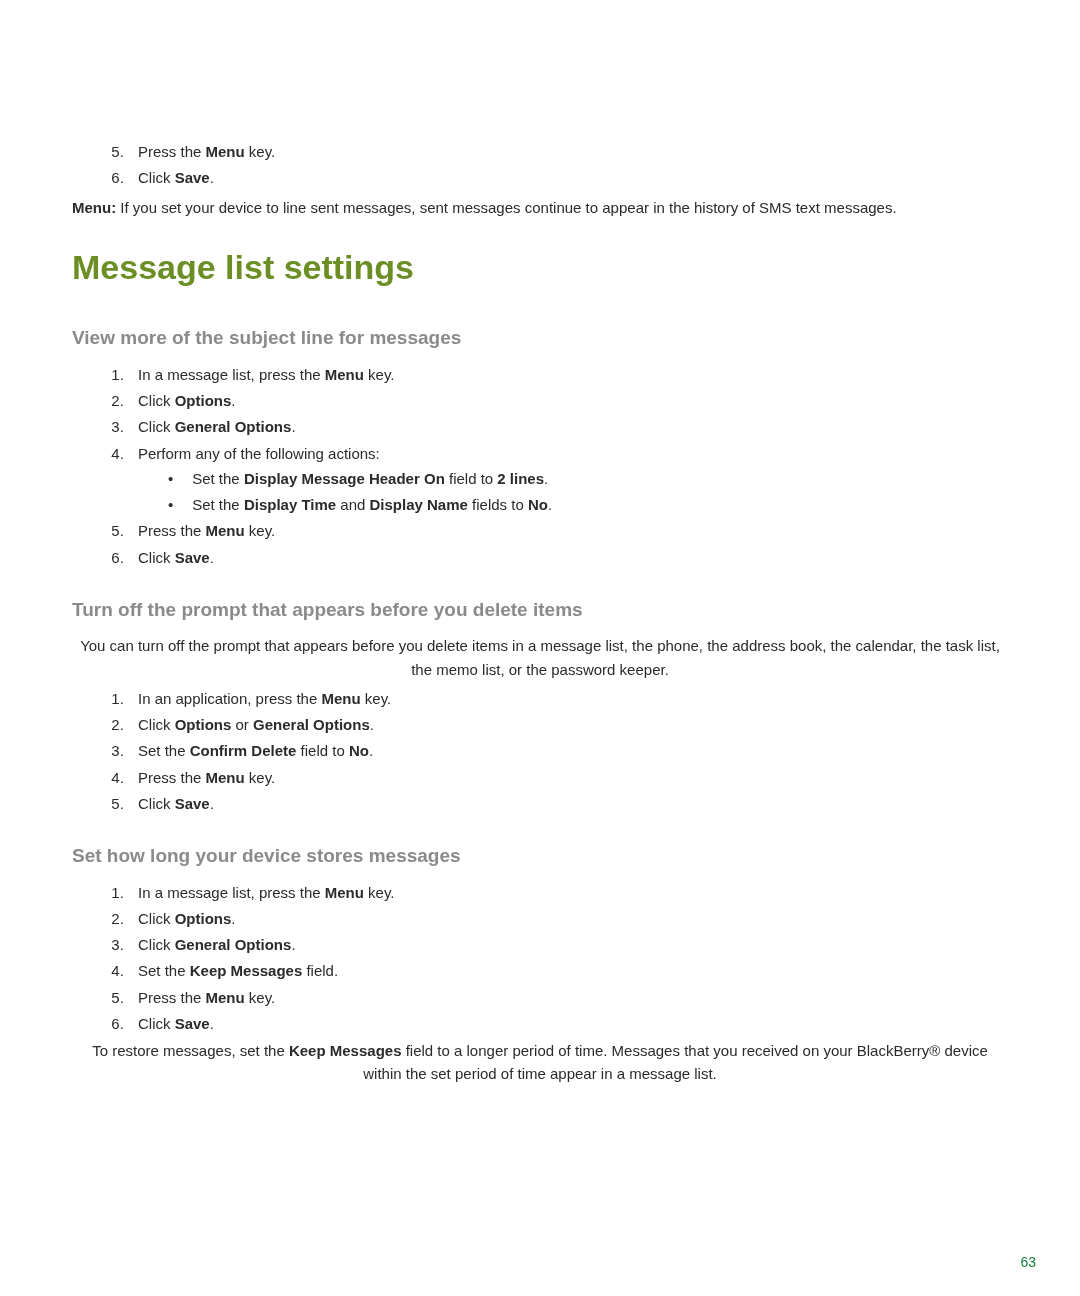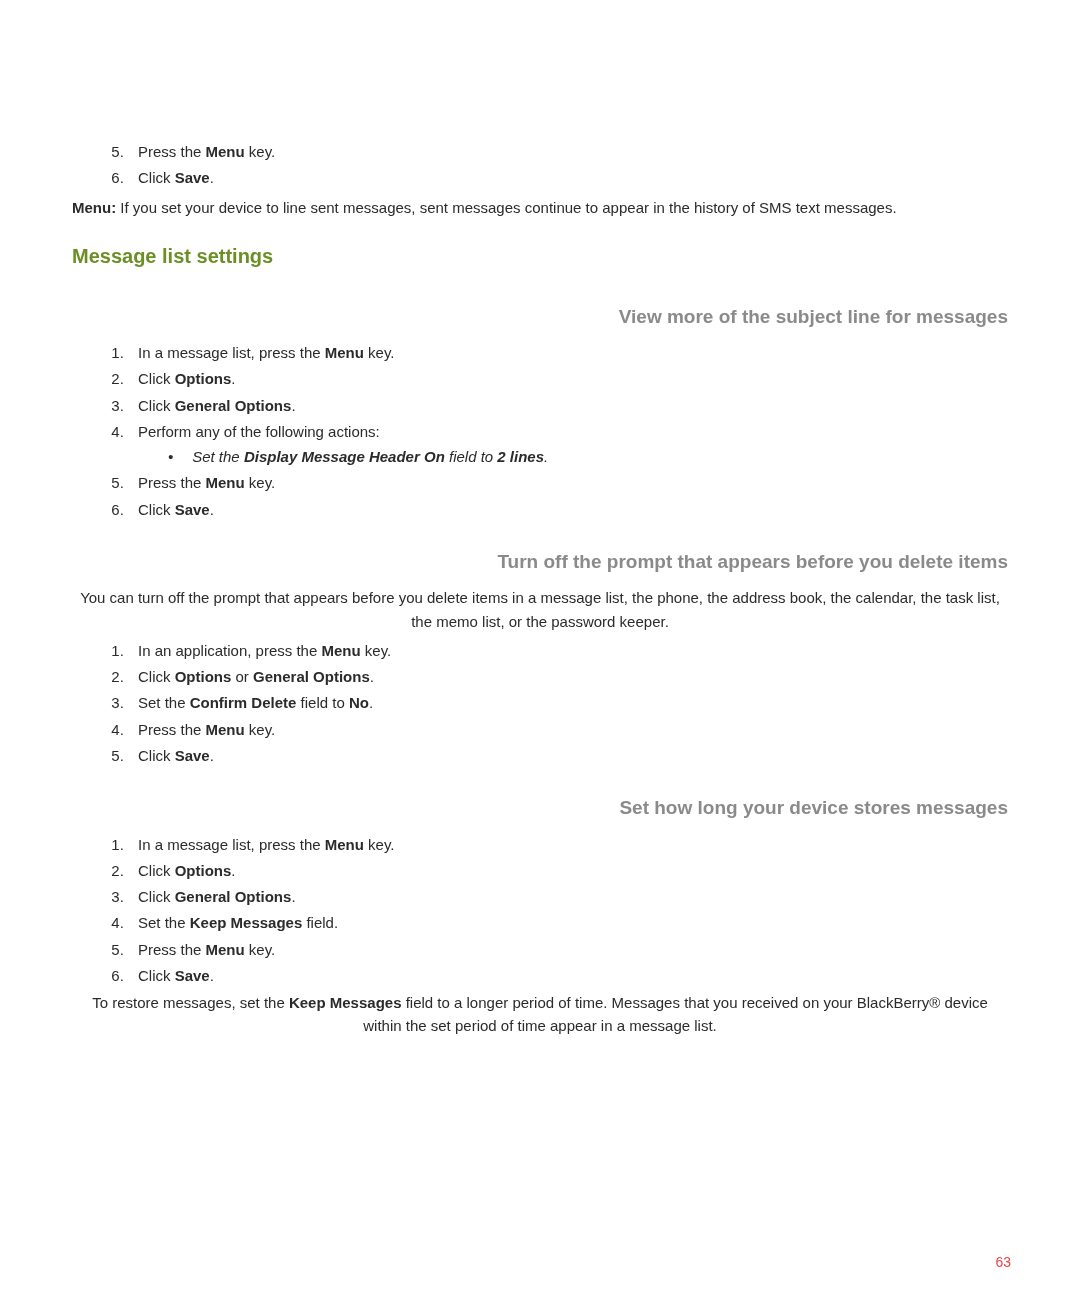--- a/index.html
+++ b/index.html
@@ -20,56 +20,54 @@
       margin-bottom: 4px;
     }
     .ol-main > li {
       padding-left: 10px;
       margin-bottom: 3px;
     }
     .ul-sub {
       list-style: none;
       padding-left: 50px;
       margin-top: 2px;
-      font-style: italic;
     }
     .ul-sub > li::before {
       content: "•";
       display: inline-block;
       width: 20px;
       margin-left: -20px;
       color: #2b2b2b;
     }
     .ul-sub > li {
       padding-left: 0px;
       margin-bottom: 3px;
     }
     .bold { font-weight: 700; }
     .note-line { margin-top: 6px; margin-bottom: 22px; }
     h1.section-title {
       color: #6b8f24;
       font-weight: 700;
-      font-size: 20px;
+      font-size: 34px;
       margin-top: 18px;
       margin-bottom: 30px;
     }
     h2.sub-title {
       color: #8a8a8a;
       font-weight: 700;
       font-size: 19px;
       margin-top: 26px;
       margin-bottom: 10px;
-      text-align: right;
     }
     .para { margin-top: 4px; margin-bottom: 6px; text-align: center; }
     .page-num {
       position: absolute;
       bottom: 22px;
-      right: 69px;
-      color: #ef4444;
+      right: 44px;
+      color: #15803d;
       font-size: 14px;
     }
   </style>
 </head>
 <body>
 
 <ol class="ol-main" start="5">
   <li>
     <span>Press the </span><span class="bold">Menu</span><span> key.</span>
   </li>
@@ -93,20 +91,23 @@
     <span>Click </span><span class="bold">Options</span><span>.</span>
   </li>
   <li>
     <span>Click </span><span class="bold">General Options</span><span>.</span>
   </li>
   <li>
     <span>Perform any of the following actions:</span>
     <ul class="ul-sub">
       <li>
         <span>Set the </span><span class="bold">Display Message Header On</span><span> field to </span><span class="bold">2 lines</span><span>.</span>
+      </li>
+      <li>
+        <span>Set the </span><span class="bold">Display Time</span><span> and </span><span class="bold">Display Name</span><span> fields to </span><span class="bold">No</span><span>.</span>
       </li>
     </ul>
   </li>
   <li>
     <span>Press the </span><span class="bold">Menu</span><span> key.</span>
   </li>
   <li>
     <span>Click </span><span class="bold">Save</span><span>.</span>
   </li>
 </ol>

